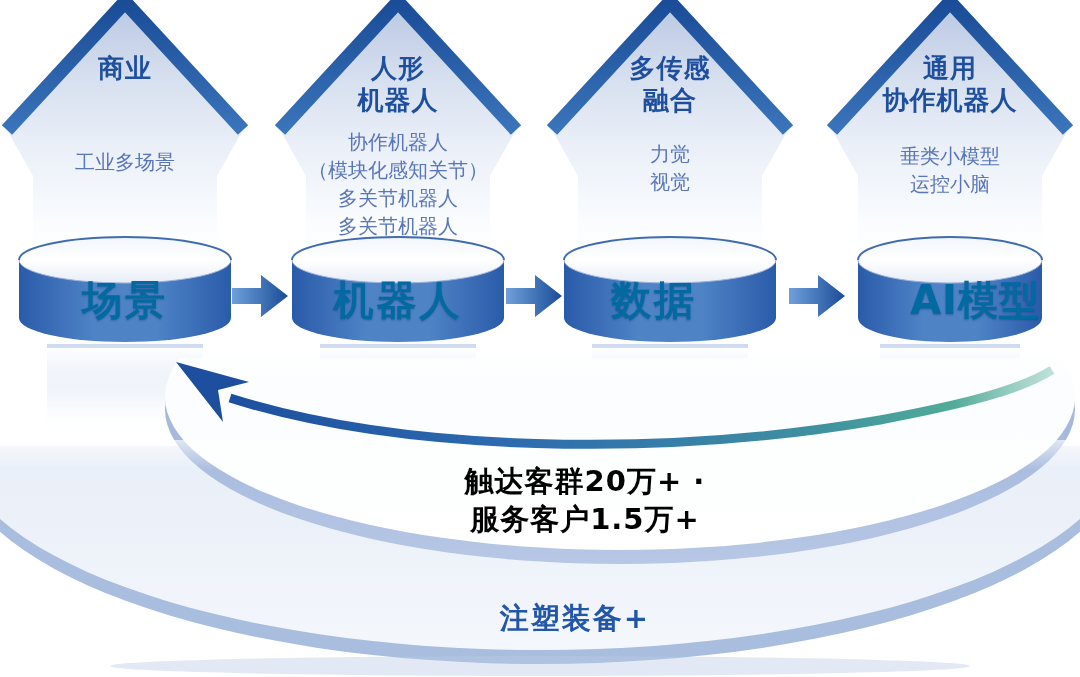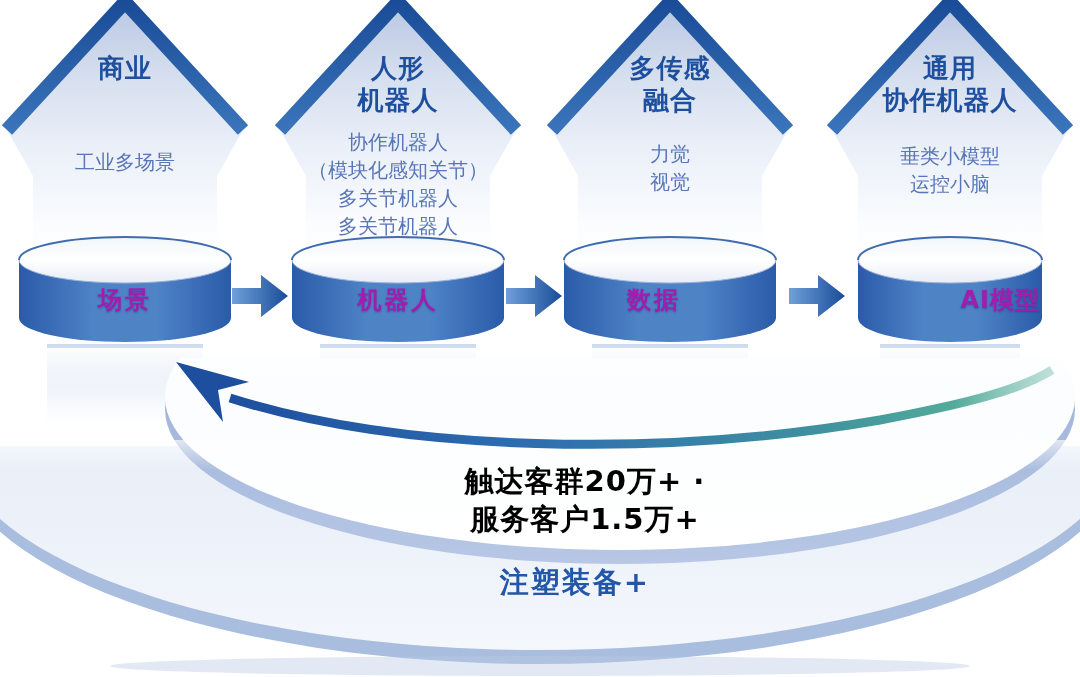--- a/index.html
+++ b/index.html
@@ -4,23 +4,23 @@
 <style>
   html,body{margin:0;padding:0;background:#ffffff;}
   #stage{
     position:relative;width:1080px;height:677px;overflow:hidden;background:#ffffff;
     font-family:"DejaVu Sans","Liberation Sans",sans-serif;
   }
   #bg{position:absolute;left:0;top:0;z-index:1;}
   .txt{position:absolute;text-align:center;z-index:5;}
   .p-header{font-weight:bold;color:#1e4f9f;font-size:26px;line-height:32px;letter-spacing:1px;}
   .p-items{color:#5876b8;font-size:20px;line-height:28px;font-weight:500;}
-  .cyl-label{font-weight:bold;color:#a21caf;font-size:24px;line-height:34px;letter-spacing:3px;text-shadow:0 1px 2px rgba(10,40,90,.35);}
+  .cyl-label{font-weight:bold;color:#0369a1;font-size:40px;line-height:34px;letter-spacing:3px;text-shadow:0 1px 2px rgba(10,40,90,.35);}
   .plat-inner{font-weight:bold;color:#000000;font-size:29px;line-height:38px;letter-spacing:1px;}
-  .plat-outer{font-weight:bold;color:#2256a7;font-size:29px;line-height:37px;letter-spacing:2px;}
+  .plat-outer{font-weight:bold;color:#2256a7;font-size:29px;line-height:37px;letter-spacing:2px;margin-top:36px;}
   .line{display:block;}
 </style>
 </head>
 <body>
 
 <div id="stage">
 
   <svg id="bg" width="1080" height="677" viewBox="0 0 1080 677">
     <defs>
       <linearGradient id="gBody" x1="0" y1="0" x2="0" y2="1">

